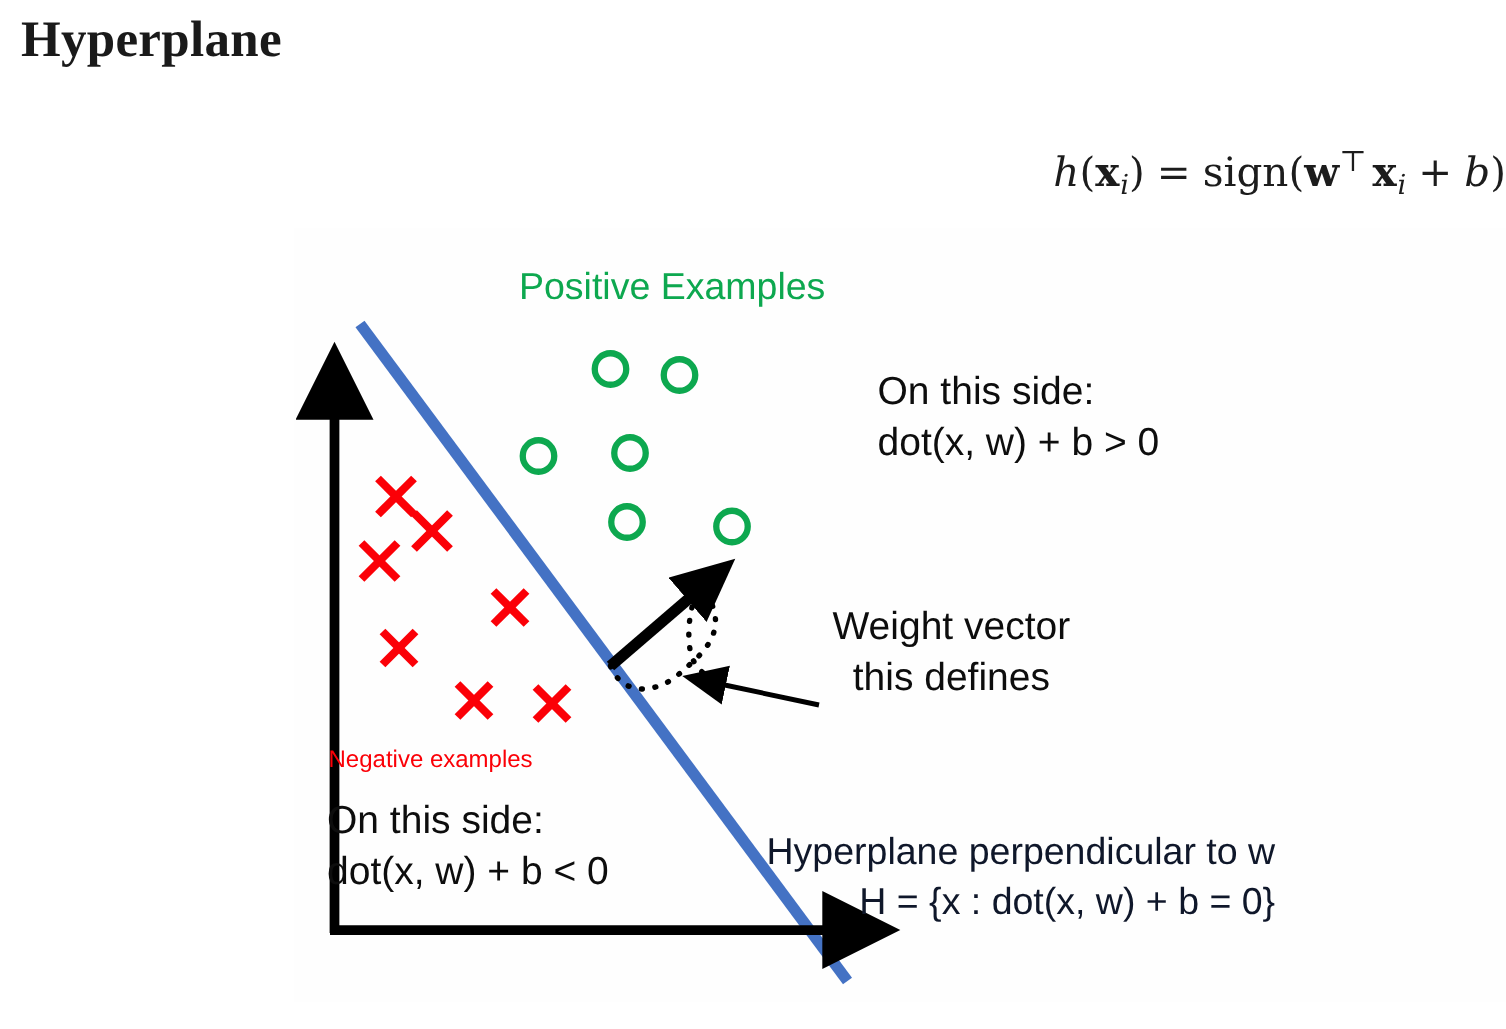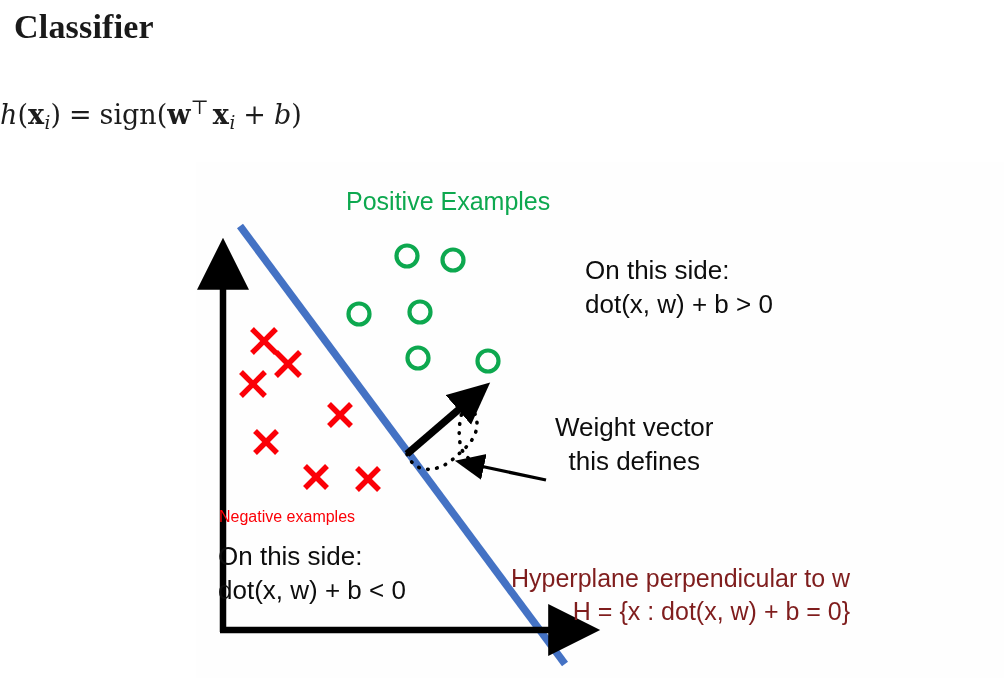--- a/index.html
+++ b/index.html
@@ -29,39 +29,39 @@
     letter-spacing: 0.2px;
     white-space: nowrap;
   }
 
   
   #formula {
     position: absolute;
     left: 0;
     top: 96px;
     width: 1004px;
-    text-align: left;
+    text-align: right;
     font-family: "DejaVu Serif", serif;
     font-size: 27px;
     color: #1c1c1c;
     white-space: nowrap;
   }
   #formula .mi      { font-style: italic; }
   #formula .mbf     { font-weight: bold; font-style: normal; }
   #formula .mop     { font-style: normal; }
   #formula .sub     { font-size: 0.68em; font-style: italic; vertical-align: -0.28em; margin-left: 0.5px; }
   #formula .sup     { font-size: 0.72em; vertical-align: 0.52em; font-style: normal; }
   #formula .sp      { display: inline-block; width: 8px; }
   #formula .spn     { display: inline-block; width: 4px; }
 
   
   #figure-panel {
     position: absolute;
     left: 196px;
-    top: 162px;
+    top: 152px;
     width: 808px;
     height: 516px;
     background: #fefefe;
   }
   #figure-svg {
     position: absolute;
     left: 0;
     top: 0;
   }
 
@@ -94,29 +94,29 @@
     text-align: center;
   }
   #text-negative-side {
     left: 22px;   top: 378px;
     font-size: 26px;
     color: #0d0d0d;
   }
   #text-hyperplane {
     left: 315px;  top: 400px;
     font-size: 25px;
-    color: #7f1d1d;
+    color: #0f172a;
     text-align: center;
   }
   #text-hyperplane .line2 { display: block; text-align: right; }
 </style>
 </head>
 <body>
 
-<div id="slide-title">Classifier</div>
+<div id="slide-title">Hyperplane</div>
 
 <div id="formula">
   <span class="mi">h</span><span class="mop">(</span><span class="mbf">x</span><span class="sub">i</span><span class="mop">)</span><span class="sp"></span><span class="mop">=</span><span class="sp"></span><span class="mop">sign</span><span class="mop">(</span><span class="mbf">w</span><span class="sup">⊤</span><span class="spn"></span><span class="mbf">x</span><span class="sub">i</span><span class="sp"></span><span class="mop">+</span><span class="sp"></span><span class="mi">b</span><span class="mop">)</span>
 </div>
 
 <div id="figure-panel">
 
   <svg id="figure-svg" width="808" height="516" viewBox="0 0 808 516">
 
     <defs>

